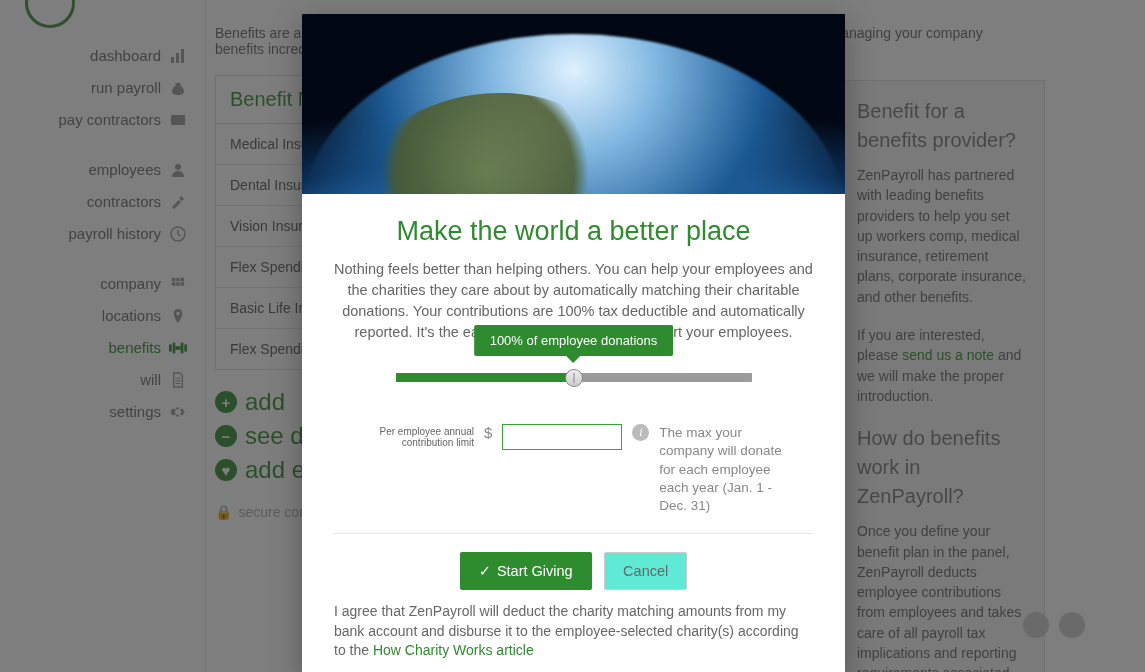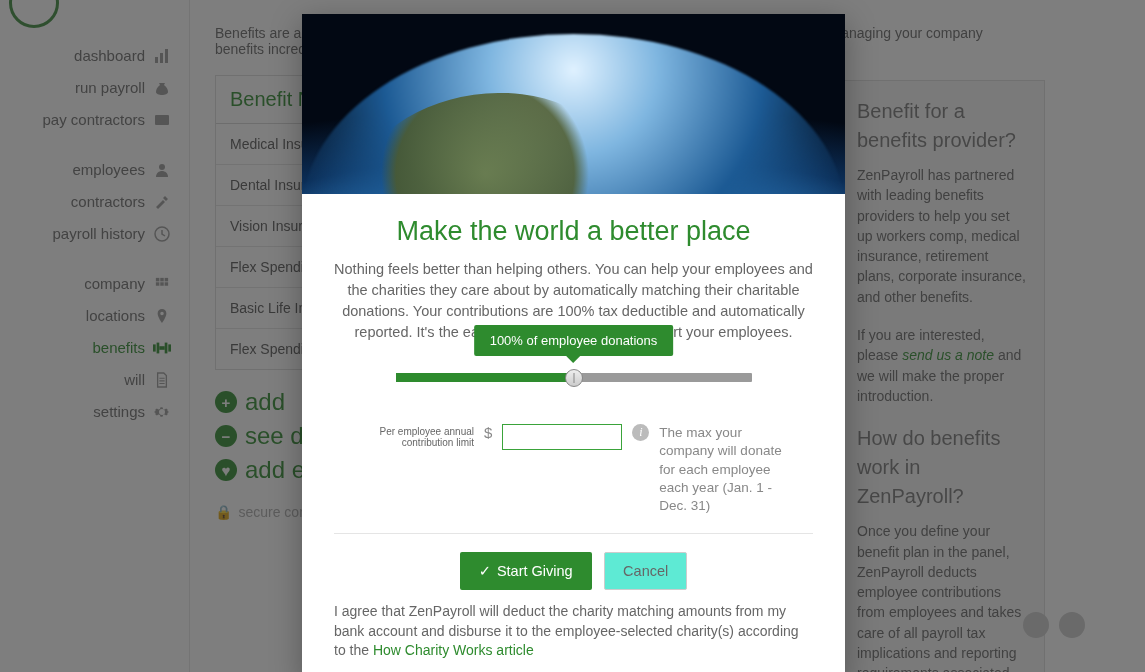--- a/index.html
+++ b/index.html
@@ -8,21 +8,21 @@
     background: #fff;
     color: #555;
     width: 1145px;
     height: 672px;
     overflow: hidden;
     position: relative;
   }
   
   .sidebar {
     position: absolute;
-    left: 0; top: 0;
+    left: 16px; top: 0;
     width: 190px;
     height: 672px;
     padding-top: 40px;
     border-right: 1px solid #e5e5e5;
     text-align: right;
   }
   .sidebar .logo {
     position: absolute; top: -22px; right: 130px;
     width: 50px; height: 50px;
     border: 3px solid #3a8a3a; border-radius: 50%;
@@ -93,21 +93,21 @@
     border:1px solid #ddd;
     background:#f6f6f6;
     padding:16px;
     font-size:14px; color:#666;
     line-height:1.45;
   }
   .info-panel h3 {
     font-size:20px; color:#777; font-weight:400;
     margin: 0 0 10px 0;
   }
-  .info-panel .link { color:#2e8b2e; cursor:pointer;font-style:italic; }
+  .info-panel .link { color:#2e8b2e; cursor:pointer; }
   .info-panel .sep { height:18px; }
 
   .social { position:absolute; right:60px; bottom:34px; display:flex; gap:10px; }
   .social .dot { width:26px; height:26px; border-radius:50%; background:#ccc; }
 
   
   .overlay {
     position:absolute; inset:0;
     background: rgba(40,40,40,0.6);
   }

